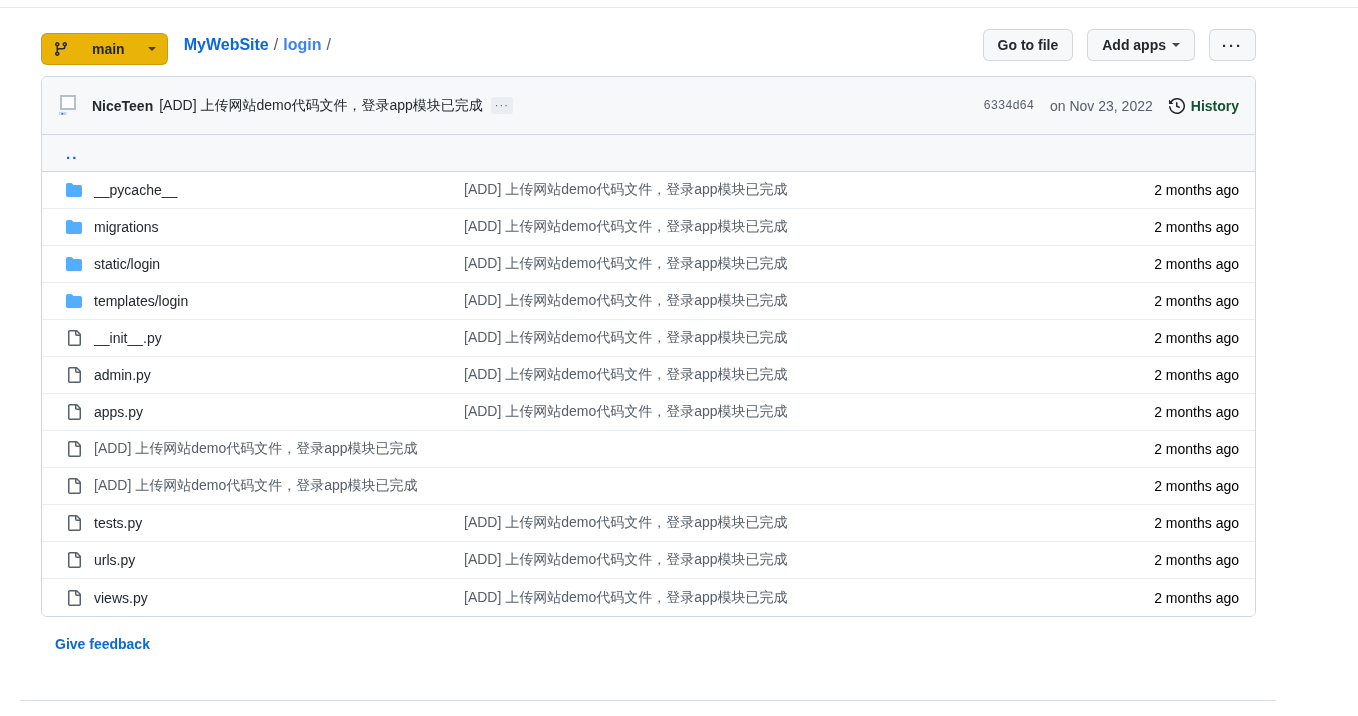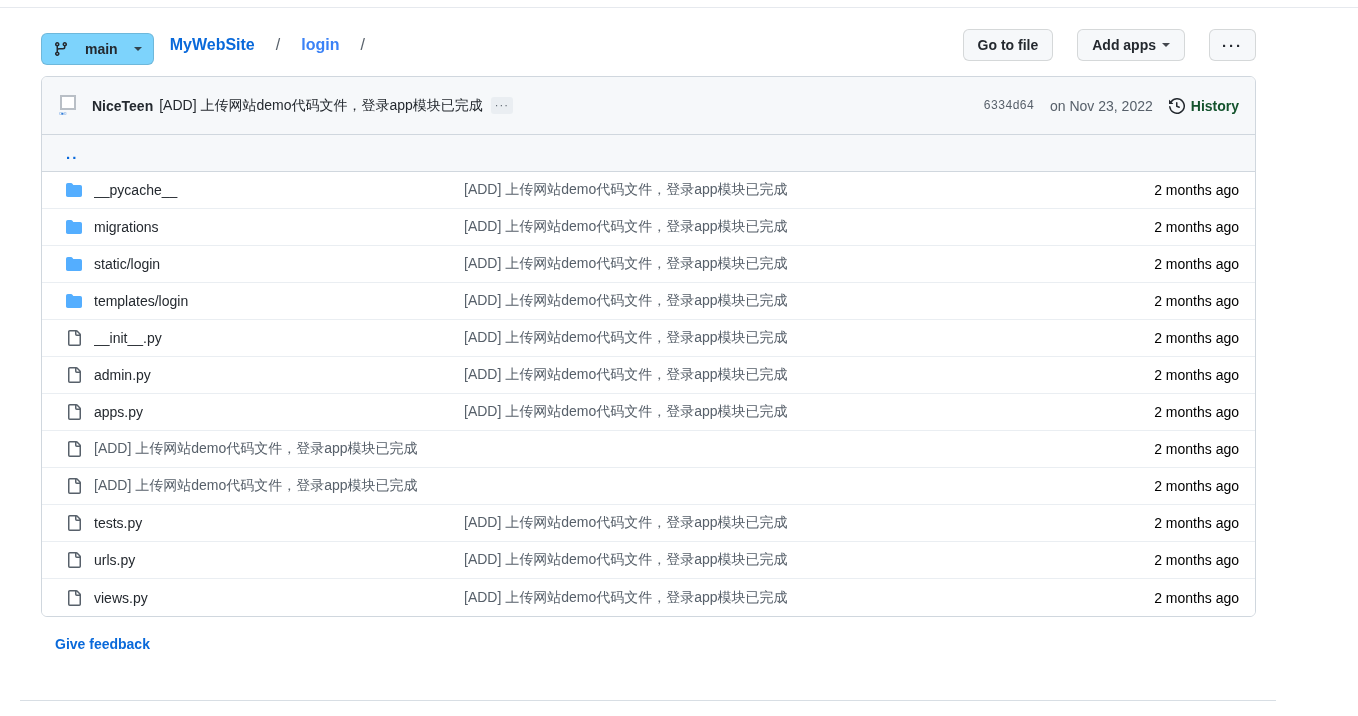--- a/index.html
+++ b/index.html
@@ -23,45 +23,45 @@
     background: #d8dee4;
   }
 
   
   .toolbar {
     position: absolute; left: 41px; top: 29px;
     width: 1215px; height: 32px;
     display: flex; align-items: center;
   }
   .branch-btn {
-    display: flex; align-items: center; gap: 16px;
+    display: flex; align-items: center; gap: 23px;
     height: 32px; padding: 0 11px;
-    background: #7dd3fc; border: 1px solid rgba(27,31,36,0.15);
+    background: #eab308; border: 1px solid rgba(27,31,36,0.15);
     border-radius: 6px; cursor: pointer; margin-top: 7px;
   }
   .branch-btn .label {
     font-size: 14px; font-weight: 600; color: #24292f; line-height: 1;
   }
   .caret {
     width: 0; height: 0;
     border-left: 4px solid transparent; border-right: 4px solid transparent;
     border-top: 4px solid #24292f; opacity: 0.85;
   }
   .breadcrumb {
     margin-left: 16px; font-size: 16px; line-height: 1;
-    display: flex; align-items: baseline; gap: 21px;
+    display: flex; align-items: baseline; gap: 5px;
   }
   .breadcrumb .repo {
     color: #0969da; font-weight: 600; cursor: pointer; text-decoration: none;
   }
   .breadcrumb .sep { color: #57606a; font-weight: 400; }
   .breadcrumb .cur { color: #3b82f6; font-weight: 600; }
 
   .toolbar-right {
-    margin-left: auto; display: flex; align-items: center; gap: 24px; justify-content: flex-end;
+    margin-left: auto; display: flex; align-items: center; gap: 14px; justify-content: flex-end;
   }
   .btn {
     height: 32px; padding: 0 14px;
     display: flex; align-items: center; gap: 6px;
     background: #f6f8fa; border: 1px solid rgba(27,31,36,0.15);
     border-radius: 6px; cursor: pointer;
     font-size: 14px; font-weight: 600; color: #24292f; line-height: 1;
   }
   .btn.kebab { padding: 0 12px; letter-spacing: 2px; font-size: 15px; }
 

